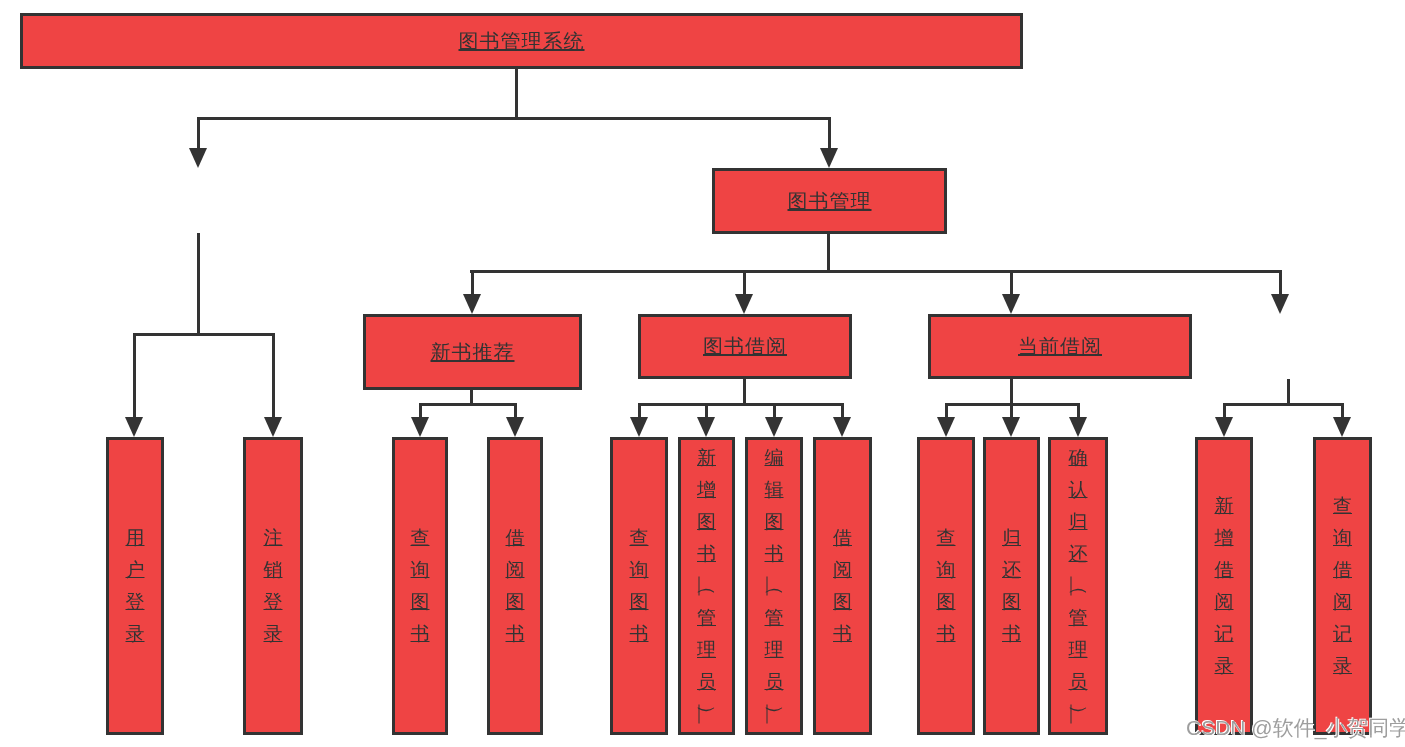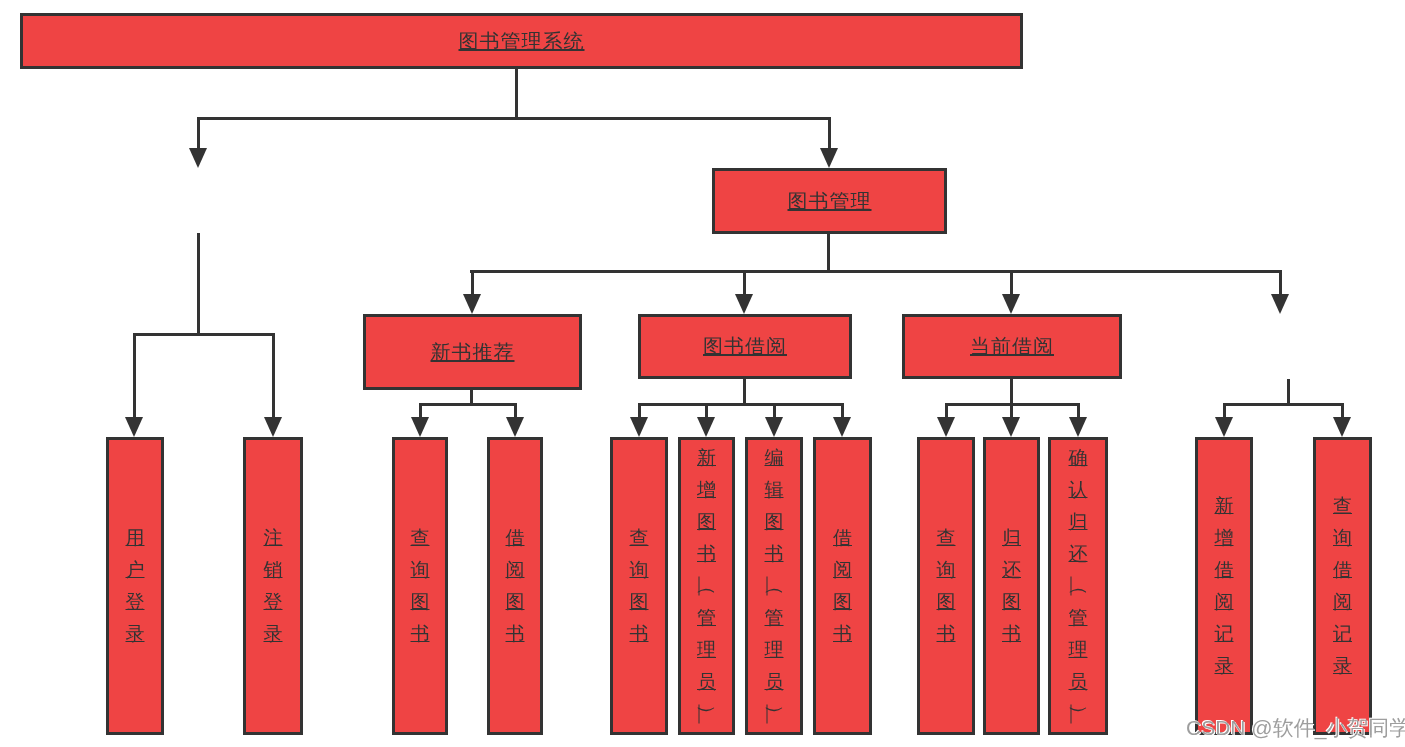--- a/index.html
+++ b/index.html
@@ -101,21 +101,21 @@
       <div class="line v" style="left: 1341px; top: 403px; height: 14px;"></div>
       <div class="head" style="left: 1333px; top: 417px;"></div>
     </div>
 
   <div class="node h-label" style="left:20px;top:13px;width:1003px;height:56px;">图书管理系统</div>
 
   <div class="node h-label" style="left:712px;top:168px;width:235px;height:66px;">图书管理</div>
 
   <div class="node h-label" style="left:363px;top:314px;width:219px;height:76px;">新书推荐</div>
   <div class="node h-label" style="left:638px;top:314px;width:214px;height:65px;">图书借阅</div>
-  <div class="node h-label" style="left:902px;top:314px;width:220px;height:65px;">当前借阅</div>
+  <div class="node h-label" style="left:928px;top:314px;width:264px;height:65px;">当前借阅</div>
 
   <div class="node leaf" style="left:106px;top:437px;width:58px;height:298px;">
     <div class="v-label">
         <span class="vch">用</span>
         <span class="vch">户</span>
         <span class="vch">登</span>
         <span class="vch">录</span>
       </div>
   </div>
   <div class="node leaf" style="left:243px;top:437px;width:60px;height:298px;">

